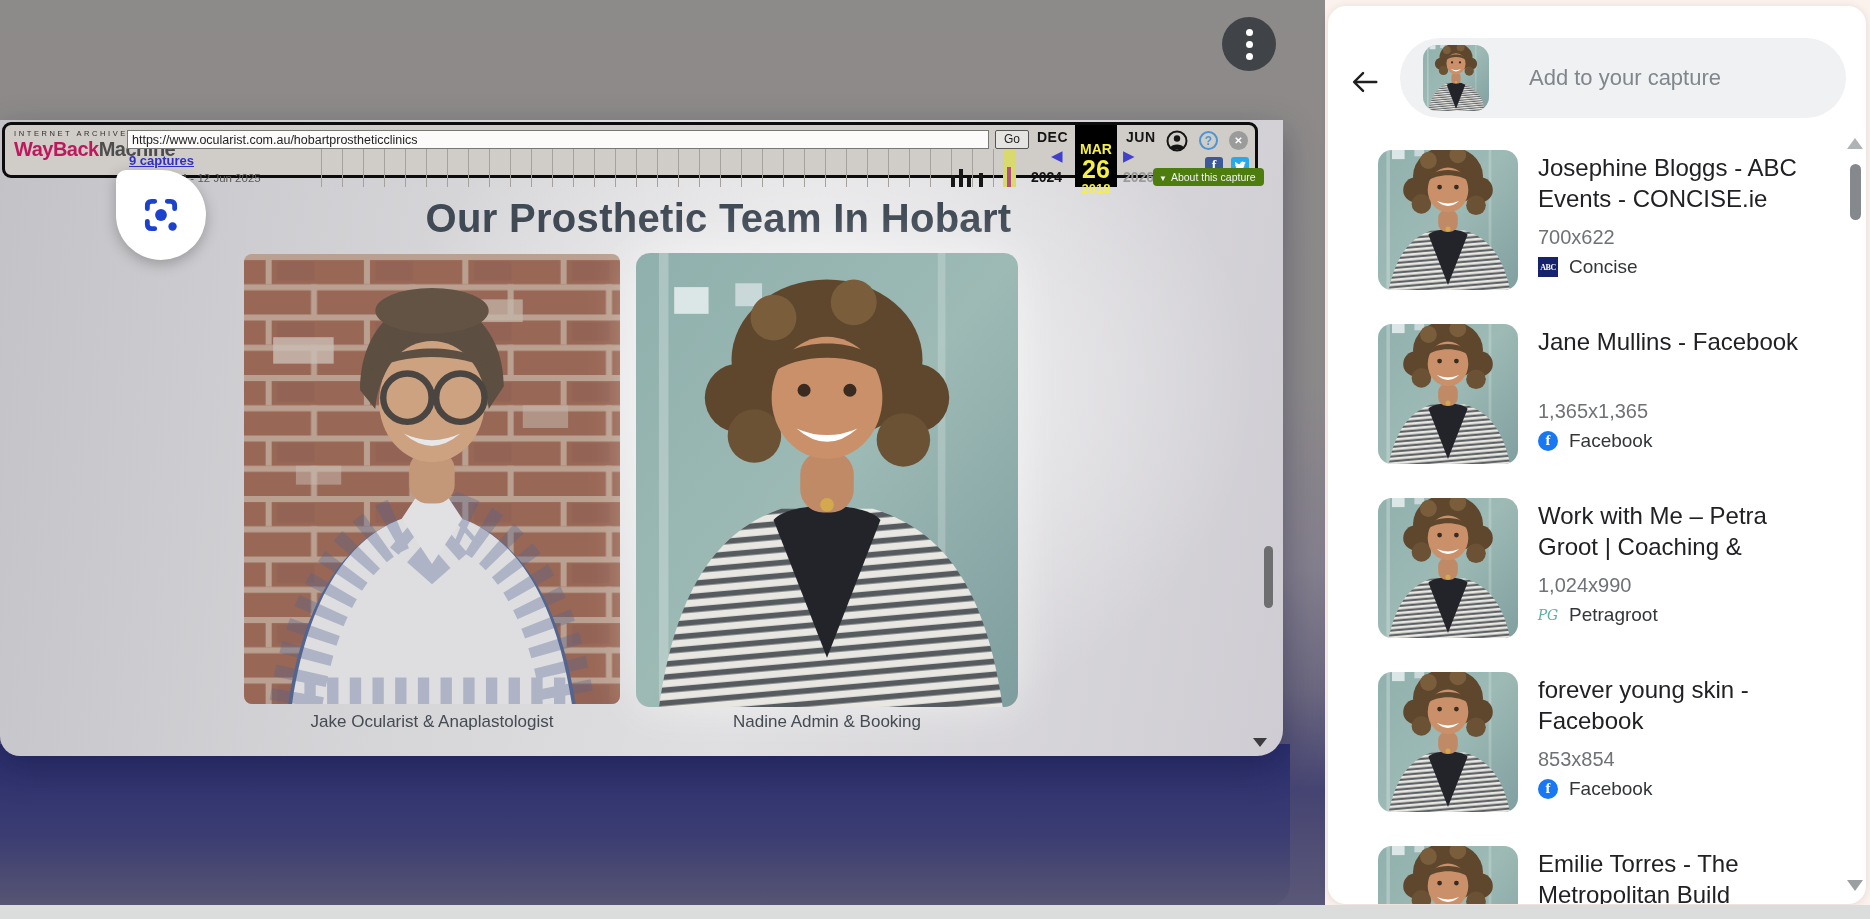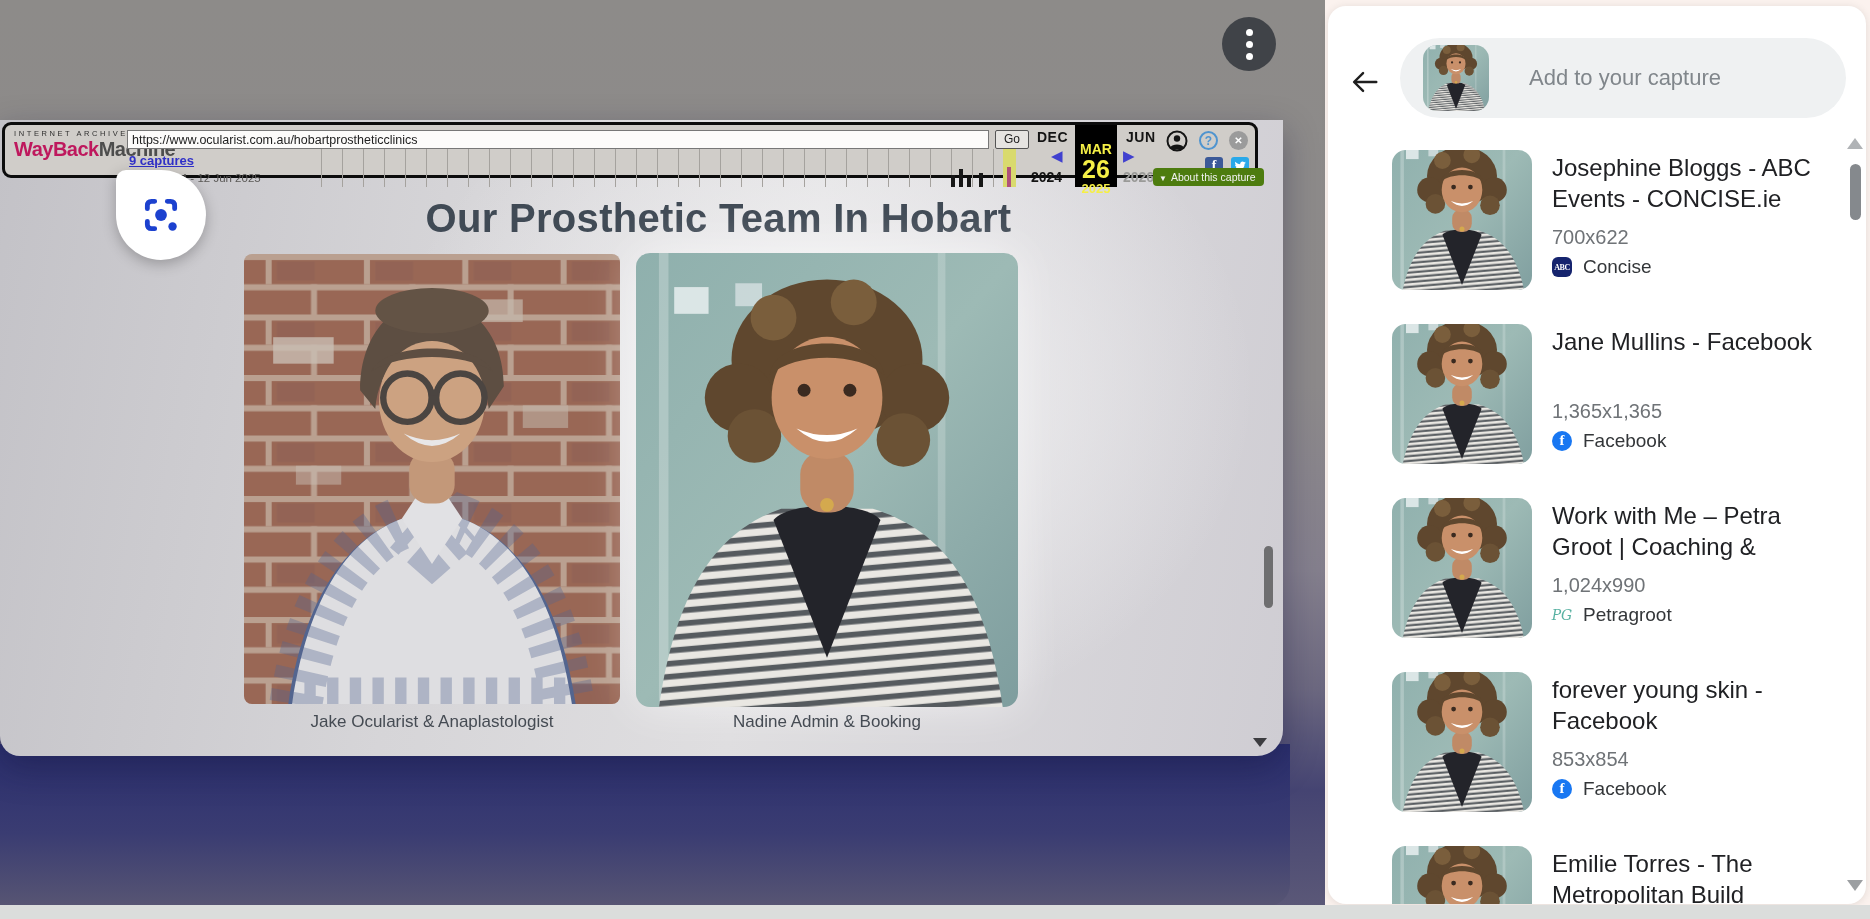--- a/index.html
+++ b/index.html
@@ -99,30 +99,30 @@
     border-radius:18px; overflow:hidden; box-shadow:0 1px 8px rgba(0,0,0,.10); }
   .back-btn { position:absolute; left:14px; top:54px; width:44px; height:44px; display:flex;
     align-items:center; justify-content:center; cursor:pointer; border-radius:50%; }
   .search-pill { position:absolute; left:72px; top:32px; width:446px; height:80px; border-radius:40px;
     background:#eff1f2; display:flex; align-items:center; padding-left:23px; gap:40px; cursor:text; }
   .pill-thumb { width:66px; height:66px; border-radius:14px; overflow:hidden; flex:none; }
   .pill-thumb svg { width:100%; height:100%; display:block; }
   .pill-text { font-size:22px; color:#80868b; }
 
   .results { position:absolute; left:0; top:144px; width:538px; }
-  .r-item { display:flex; padding-left:64px; margin-bottom:34px; height:140px; cursor:pointer; }
+  .r-item { display:flex; padding-left:50px; margin-bottom:34px; height:140px; cursor:pointer; }
   .r-thumb { width:140px; height:140px; border-radius:14px; overflow:hidden; flex:none; margin-right:20px; }
   .r-thumb svg { width:100%; height:100%; display:block; }
   .r-text { position:relative; width:292px; height:140px; }
   .r-title { position:absolute; top:2px; left:0; width:100%; font-size:24px; line-height:31px; color:#202124; }
   .r-dims { position:absolute; top:76px; left:0; font-size:20px; color:#6f7377; }
   .r-source { position:absolute; top:106px; left:0; display:flex; align-items:center; gap:11px; }
   .r-source .label { font-size:19px; color:#333639; }
   .favicon { width:20px; height:20px; display:flex; align-items:center; justify-content:center; flex:none; }
-  .fav-abc { background:#16246e; border-radius:6px; color:#fff; font-size:8px; font-weight:bold;
+  .fav-abc { background:#16246e; border-radius:0; color:#fff; font-size:8px; font-weight:bold;
     font-family:"Liberation Serif",serif; letter-spacing:-.5px; }
   .fav-fb { background:#1877f2; border-radius:50%; color:#fff; font-size:15px; font-weight:bold;
     font-family:"Liberation Serif",serif; line-height:1; padding-bottom:2px; }
   .fav-pg { color:#58b1a2; font-style:italic; font-size:14px; font-family:"DejaVu Serif",serif; }
 
   .sb-up { position:absolute; left:519px; top:132px; width:0; height:0; cursor:pointer;
     border-left:8px solid transparent; border-right:8px solid transparent; border-bottom:11px solid #b0b3b6; }
   .sb-thumb { position:absolute; left:522px; top:158px; width:11px; height:56px; background:#85898d; border-radius:6px; cursor:pointer; }
   .sb-down { position:absolute; left:519px; top:874px; width:0; height:0; cursor:pointer;
     border-left:8px solid transparent; border-right:8px solid transparent; border-top:11px solid #9c9fa2; }
@@ -218,21 +218,21 @@
         <span class="bar" style="left:14px;height:18px"></span>
         <span class="bar" style="left:22px;height:9px"></span>
         <span class="bar" style="left:34px;height:14px"></span>
         <span class="hl"></span>
           <span class="hl-bar"></span>
       </div>
       <div class="mo" style="left:1032px">DEC</div>
       <div class="wb-mar-col">
         <div class="m">MAR</div>
         <div class="d">26</div>
-        <div class="y">2025</div>
+        <div class="y">2018</div>
       </div>
       <div class="mo" style="left:1121px">JUN</div>
       <div class="wb-arrow" style="left:1046px">◀</div>
       <div class="wb-arrow" style="left:1118px">▶</div>
       <div class="yr" style="left:1026px;color:#141414">2024</div>
       <div class="yr" style="left:1118px;color:#9a9a98">2026</div>
       <div class="wb-ico wb-user">
         <svg viewBox="0 0 24 24" width="24" height="24">
             <circle cx="12" cy="12" r="9.5" fill="none" stroke="#151515" stroke-width="2"></circle>
             <circle cx="12" cy="9.5" r="3.2" fill="#151515"></circle>

